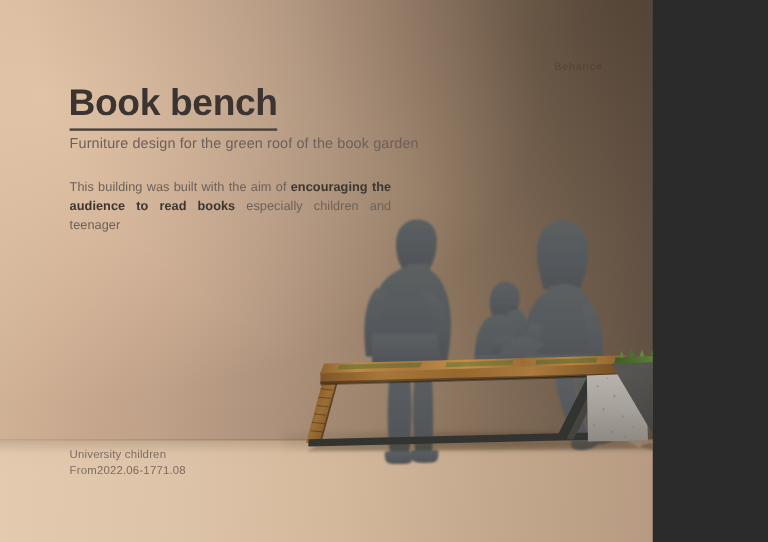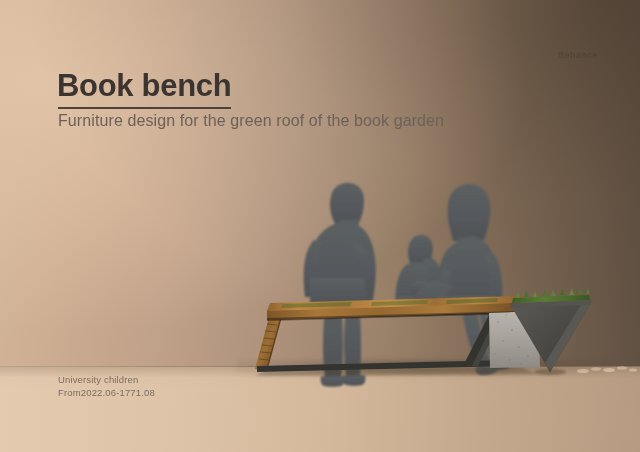--- a/index.html
+++ b/index.html
@@ -2,21 +2,21 @@
 <html><head>
 <meta charset="utf-8">
 <style>
   html, body {
     margin: 0;
     padding: 0;
     background: #2b2b2b;
   }
   #poster {
     position: relative;
-    width: 640px;
+    width: 544px;
     height: 452px;
     overflow: hidden;
     font-family: "Liberation Sans", sans-serif;
     -webkit-font-smoothing: antialiased;
   }
 
   
   .wall {
     position: absolute;
     inset: 0;
@@ -83,21 +83,21 @@
     left: 58px;
     top: 107px;
     width: 173px;
     height: 1.5px;
     background: #4a423b;
   }
   .subtitle {
     position: absolute;
     left: 58px;
     top: 112px;
-    font-size: 16px;
+    font-size: 12px;
     font-weight: 400;
     color: #6d6059;
     letter-spacing: 0.1px;
   }
   .body-copy {
     position: absolute;
     left: 58px;
     top: 148px;
     width: 268px;
     font-size: 10.6px;
@@ -367,20 +367,21 @@
         <ellipse cx="609" cy="370" rx="6" ry="2" fill="#ead6bd"></ellipse>
         <ellipse cx="622" cy="368" rx="5" ry="1.7" fill="#e2ccb0"></ellipse>
         <ellipse cx="633" cy="370" rx="4" ry="1.6" fill="#e8d4bb"></ellipse>
       </g>
     </svg>
   </div>
 
   <div class="title">Book bench</div>
   <div class="title-rule"></div>
   <div class="subtitle">Furniture design for the green roof of the book garden</div>
+  <div class="body-copy">This building was built with the aim of <b>encouraging the audience to read books</b> especially children and teenager</div>
 
   <div class="credits">
     <div>University children</div>
     <div>From2022.06-1771.08</div>
   </div>
 
   <div class="watermark">Behance</div>
 
 </div>
 

